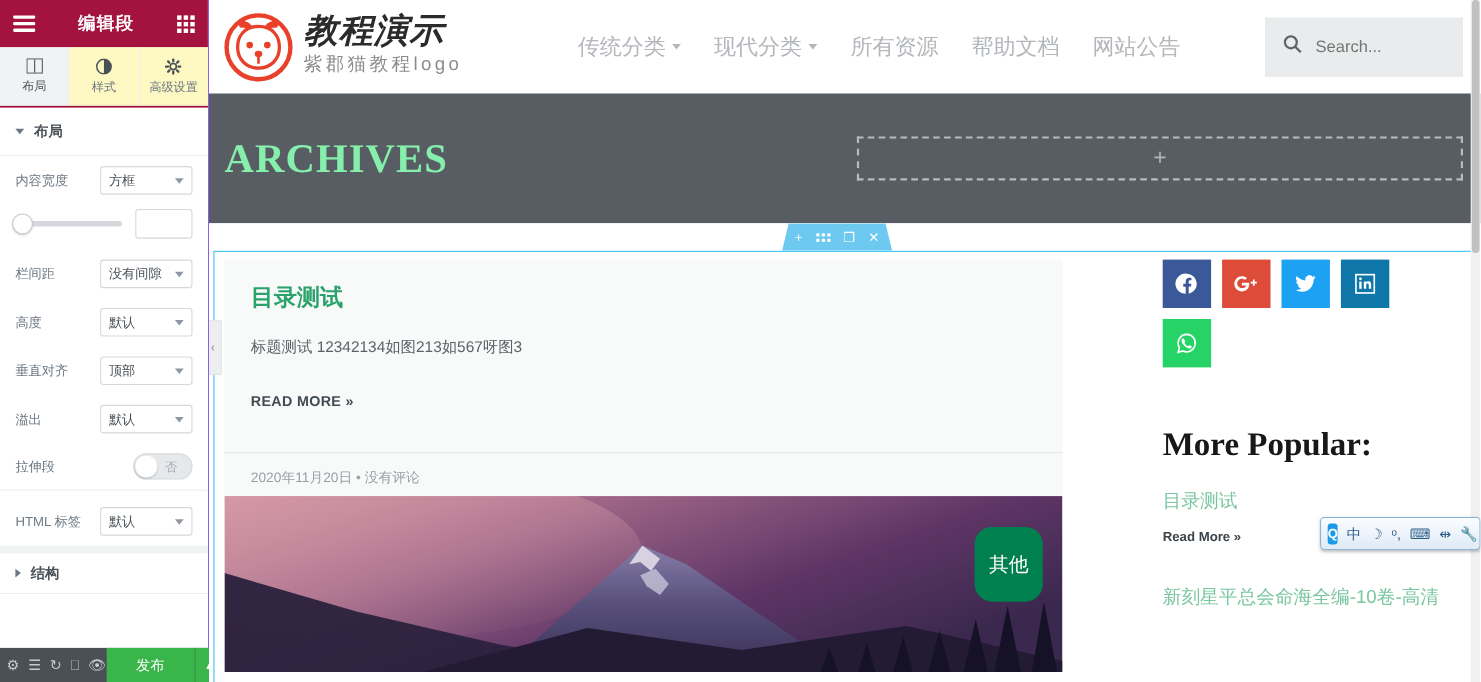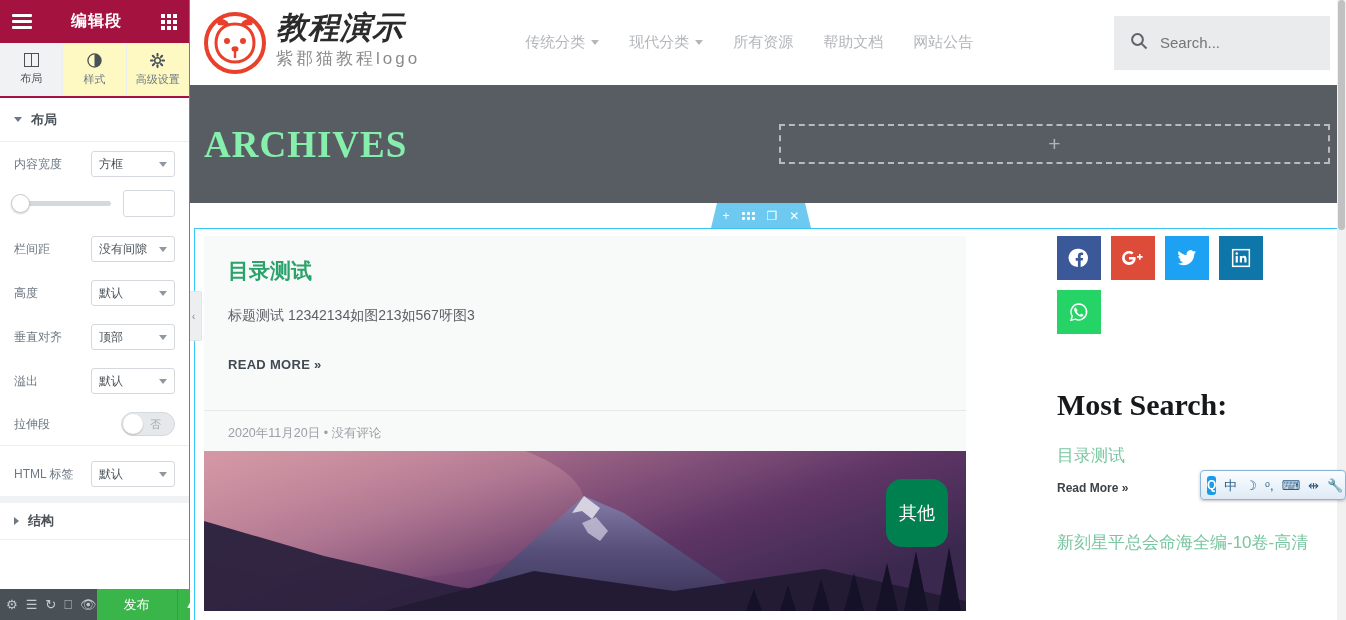--- a/index.html
+++ b/index.html
@@ -97,24 +97,24 @@
 
   
   #preview { position: absolute; left: 190px; top: 0; width: 1156px; height: 620px; background: #fff; overflow: hidden; }
 
   #site-header { height: 85px; background:#fff; display:flex; align-items:center; padding: 0 0 0 14px; }
   .logo-wrap { display:flex; align-items:flex-start; gap: 10px; }
   .logo-mark { width: 62px; height: 62px; border-radius:50%; border: 4px solid #e8402a; position: relative; flex:none;}
   .logo-text .lt1 { font-size: 31px; font-weight: bold; color:#2b2b2b; letter-spacing: 1px; font-style: italic; line-height: 1; }
   .logo-text .lt2 { font-size: 17px; color:#8b8b8b; letter-spacing: 3px; margin-top: 4px; }
   #site-nav { display:flex; align-items:center; gap: 30px; margin-left: 105px; }
-  .nav-item { font-size: 15px; color: #b3b6ba; display:flex; align-items:center; gap:6px; cursor:pointer; white-space:nowrap; }
+  .nav-item { font-size: 20px; color: #b3b6ba; display:flex; align-items:center; gap:6px; cursor:pointer; white-space:nowrap; }
   .nav-item .cd { width:0;height:0;border-left:4px solid transparent;border-right:4px solid transparent;border-top:5px solid #b3b6ba; }
   #site-search {
-    margin-left: auto; margin-right: 16px; width: 216px; height: 54px; background: #e9ebed;
+    margin-left: auto; margin-right: 16px; width: 180px; height: 54px; background: #e9ebed;
     display:flex; align-items:center; gap: 12px; padding: 0 16px; cursor: text;
   }
   #site-search input { border:none; background:transparent; outline:none; font-size: 15px; color:#9aa0a6; width: 100%;
                        font-family: "Liberation Sans", sans-serif; }
 
   #archives-banner { height: 118px; background: #575d63; display:flex; align-items:center; padding: 0 16px 0 14px; }
   .arch-title { font-family: Liberation Serif, serif; font-size: 37px; color:#86efac; font-weight:bold; letter-spacing:1px; }
   .dropzone {
     margin-left: auto; width: 551px; height: 40px; border: 2px dashed #b7bbbf;
     display:flex; align-items:center; justify-content:center; color:#aeb4ba; font-size: 21px; cursor:pointer;
@@ -493,21 +493,21 @@
                 </svg>
             </div>
             <div class="soc" style="background:#25d366">
               <svg width="22" height="22" viewBox="0 0 24 24" fill="none" stroke="#fff" stroke-width="1.6">
                   <path d="M12 3.2a8.7 8.7 0 0 0-7.4 13.3L3.3 21l4.7-1.2A8.7 8.7 0 1 0 12 3.2z"></path>
                   <path d="M8.8 8.1c.3 0 .5 0 .7.4l.8 1.7c.1.2 0 .4-.1.6l-.5.6c-.1.2-.2.4 0 .7a7 7 0 0 0 3 2.8c.3.1.5.1.7-.1l.6-.7c.2-.2.4-.2.6-.1l1.7.8c.3.2.4.3.4.6 0 .9-.8 1.7-1.7 1.8-1.7.2-4-1-5.7-2.7C7.6 12.7 6.4 10.4 6.7 8.7c.1-.9.9-1.6 1.8-1.6z" fill="#fff" stroke="none"></path>
                 </svg>
             </div>
           </div>
 
-          <div class="side-heading">Most Search:</div>
+          <div class="side-heading">More Popular:</div>
           <div class="side-post-title">目录测试</div>
           <div class="side-read">Read More »</div>
           <div class="side-post-title2">新刻星平总会命海全编-10卷-高清</div>
         </div>
 
       </div>
     </div>
 
     <div id="vscroll">
       <div class="thumb"></div>

